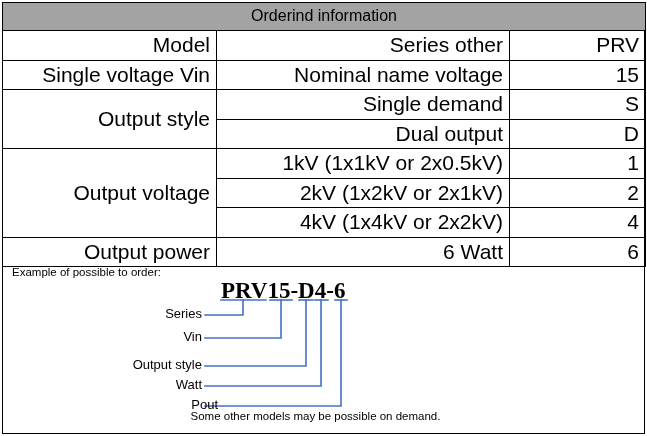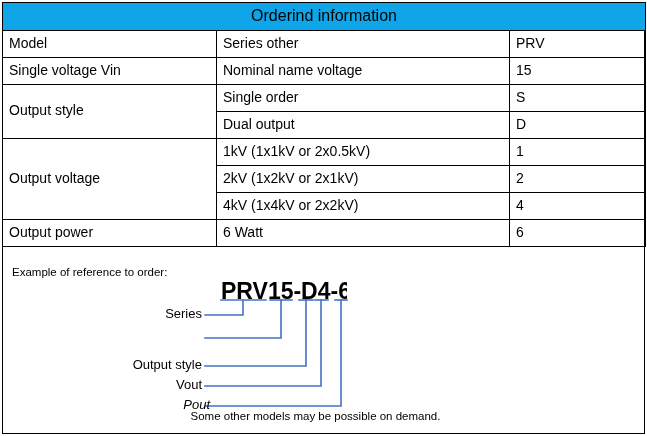--- a/index.html
+++ b/index.html
@@ -37,32 +37,32 @@
     position: absolute;
     left: 2px;
     top: 2px;
     width: 643px;
     border-collapse: collapse;
     table-layout: fixed;
   }
   .order-table td, .order-table th {
     border: 1px solid #000000;
     padding: 2px 6px 3px 6px;
-    font-size: 14px;
+    font-size: 21px;
     line-height: 1.12;
     color: #000000;
     font-weight: normal;
-    text-align: left;
+    text-align: right;
     vertical-align: middle;
     box-sizing: border-box;
     overflow: hidden;
     white-space: nowrap;
   }
   .order-table th.title-cell {
-    background: #0ea5e9;
+    background: #a3a3a3;
     text-align: center;
     font-weight: normal;
     font-size: 16px;
     height: 28px;
   }
   .order-table td {
     height: 27px;
   }
   .col-a { width: 214px; }
   .col-b { width: 293px; }
@@ -91,36 +91,37 @@
     position: absolute;
     left: 219px;
     top: 29px;
     font-size: 23px;
     font-weight: bold;
     letter-spacing: 0px;
     color: #000000;
     white-space: nowrap;
     overflow: hidden;
     width: 126px;
+    font-family: Liberation Serif, serif;
   }
 
   
   .leader-label {
     position: absolute;
     width: 190px;
     text-align: right;
     font-size: 13px;
     color: #000000;
     white-space: nowrap;
   }
   .lbl-series      { left: 10px; top: 57px; }
   .lbl-vin         { left: 10px; top: 80px; }
   .lbl-outputstyle { left: 10px; top: 108px; }
   .lbl-vout        { left: 10px; top: 128px; }
-  .lbl-pout        { left: 18px; top: 148px; font-style: italic; }
+  .lbl-pout        { left: 26px; top: 148px; }
 
   .leader-svg {
     position: absolute;
     left: 0;
     top: 0;
     width: 643px;
     height: 185px;
     pointer-events: none;
   }
 
@@ -159,21 +160,21 @@
         <td>Series other</td>
         <td>PRV</td>
       </tr>
       <tr>
         <td>Single voltage Vin</td>
         <td>Nominal name voltage</td>
         <td>15</td>
       </tr>
       <tr>
         <td rowspan="2">Output style</td>
-        <td>Single order</td>
+        <td>Single demand</td>
         <td>S</td>
       </tr>
       <tr>
         <td>Dual output</td>
         <td>D</td>
       </tr>
       <tr>
         <td rowspan="3">Output voltage</td>
         <td>1kV (1x1kV or 2x0.5kV)</td>
         <td>1</td>
@@ -189,21 +190,21 @@
       <tr>
         <td>Output power</td>
         <td>6 Watt</td>
         <td>6</td>
       </tr>
     </tbody>
   </table>
 
   <div class="example-panel">
 
-    <div class="example-caption">Example of reference to order:</div>
+    <div class="example-caption">Example of possible to order:</div>
 
     <div class="model-code">PRV15-D4-6</div>
 
     <svg class="leader-svg" viewBox="0 0 643 185">
       <g stroke="#4472c4" stroke-width="1.6" fill="none" stroke-linecap="square">
 
         <line x1="219" y1="51" x2="264" y2="51"></line>
         <line x1="268" y1="51" x2="290" y2="51"></line>
         <line x1="297" y1="51" x2="311" y2="51"></line>
         <line x1="313" y1="51" x2="326" y2="51"></line>
@@ -215,20 +216,21 @@
 
         <path d="M304,51 L304,117 L203,117"></path>
 
         <path d="M319,51 L319,137 L203,137"></path>
 
         <path d="M339,51 L339,157 L203,157"></path>
       </g>
     </svg>
 
     <div class="leader-label lbl-series">Series</div>
+    <div class="leader-label lbl-vin">Vin</div>
     <div class="leader-label lbl-outputstyle">Output style</div>
-    <div class="leader-label lbl-vout">Vout</div>
+    <div class="leader-label lbl-vout">Watt</div>
     <div class="leader-label lbl-pout">Pout</div>
 
     <div class="footnote">Some other models may be possible on demand.</div>
   </div>
 
 </div>
 
 </body></html>

